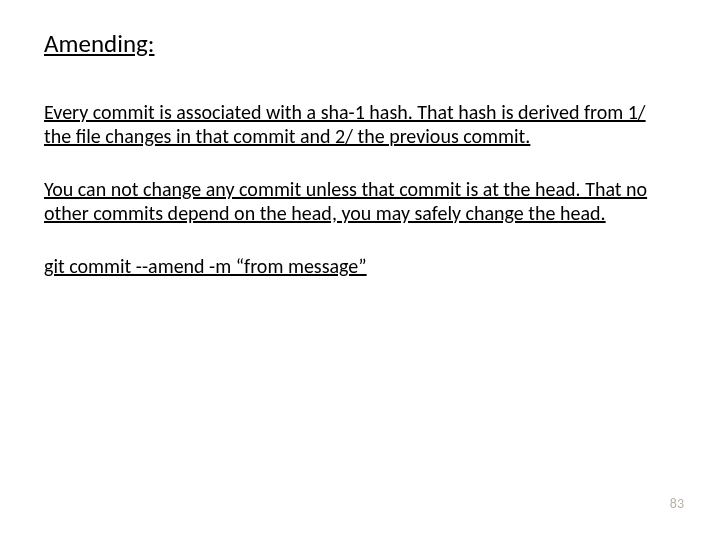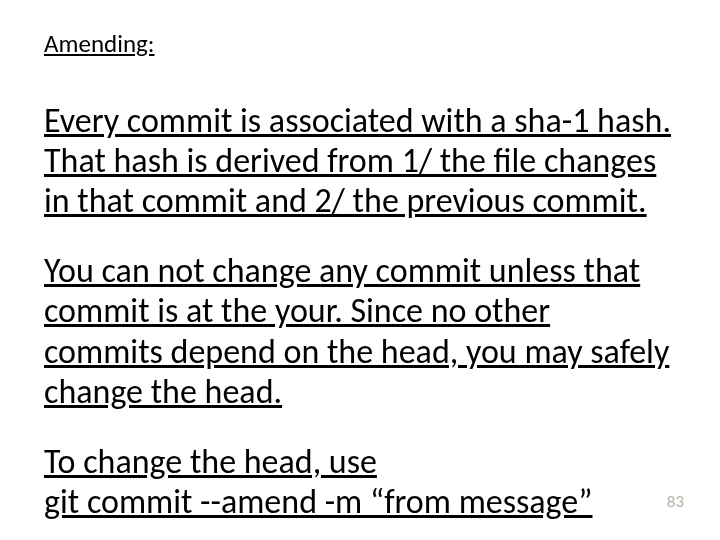--- a/index.html
+++ b/index.html
@@ -1,26 +1,25 @@
 <!DOCTYPE html>
 <html><head>
 <meta charset="utf-8">
 <style>
   * { margin: 0; padding: 0; box-sizing: border-box; }
   html, body { width: 720px; height: 540px; background: #fff; font-family: Calibri, "Segoe UI", Arial, sans-serif; color: #000; }
   .slide { position: relative; width: 720px; height: 540px; padding: 28px 44px 0 44px; text-decoration: underline; }
   .heading { font-size: 25px; margin-bottom: 42px; }
-  .para { font-size: 34px; line-height: 1.18; margin-bottom: 30px; }
-  .page-num { position: absolute; right: 36px; bottom: 28px; font-size: 17px; color: #b9b1a8; }
+  .para { font-size: 20px; line-height: 1.18; margin-bottom: 30px; }
+  .page-num { position: absolute; right: 36px; bottom: 28px; font-size: 14px; color: #b9b1a8; }
 </style>
 </head>
 <body>
 
 <div class="slide">
   <div class="heading">Amending:</div>
   <div class="para">Every commit is associated with a sha-1 hash. That hash is derived from 1/ the file changes in that commit and 2/ the previous commit.</div>
-  <div class="para">You can not change any commit unless that commit is at the your.  Since no other commits depend on the head, you may safely change the head.</div>
+  <div class="para">You can not change any commit unless that commit is at the head.  That no other commits depend on the head, you may safely change the head.</div>
   <div class="para">
-    <div>To change the head, use</div>
     <div>git commit --amend -m “from message”</div>
   </div>
   <div class="page-num">83</div>
 </div>
 
 </body></html>

